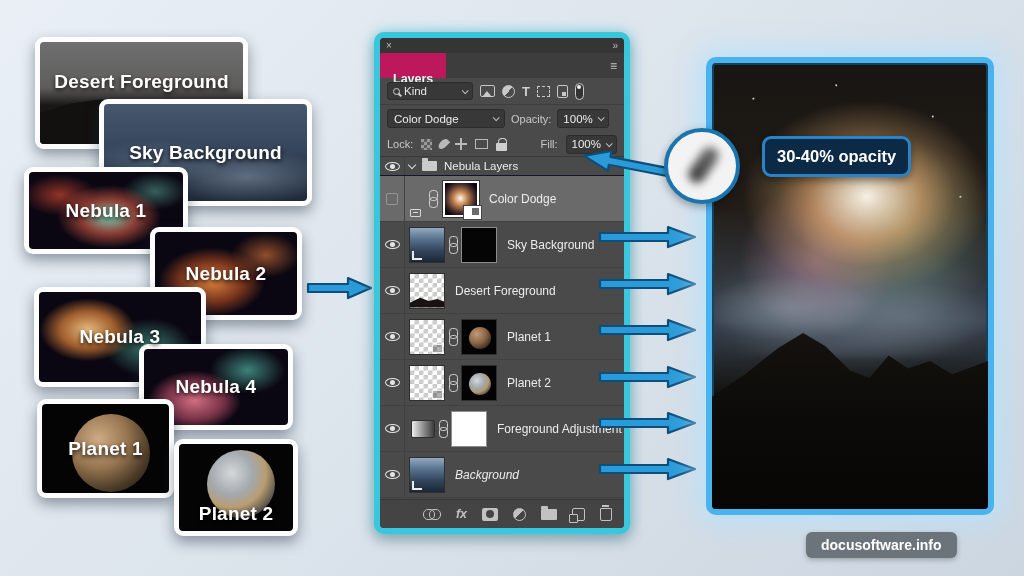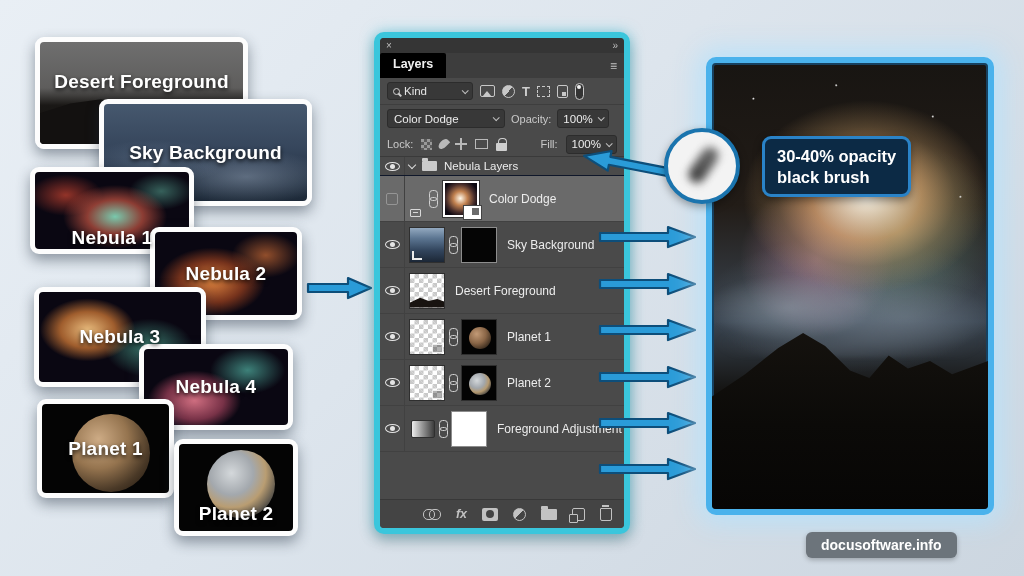--- a/index.html
+++ b/index.html
@@ -25,25 +25,25 @@
     background:linear-gradient(180deg,#6f6f6f 0%,#5e5d5c 45%,#1a1816 62%,#0e0d0b 100%); }
   .card-desert::after { content:""; position:absolute; left:0; right:0; bottom:0; height:55%;
     background:#131110; clip-path:polygon(0 45%,15% 28%,30% 20%,45% 32%,60% 26%,75% 38%,100% 28%,100% 100%,0 100%); }
   .card-desert .card-label { margin-top:-22px; }
   .card-sky { left:99px; top:99px; width:213px; height:107px;
     background:
       radial-gradient(ellipse 60% 40% at 70% 75%, rgba(160,175,195,.45), transparent 70%),
       radial-gradient(ellipse 55% 35% at 25% 60%, rgba(120,140,165,.4), transparent 65%),
       linear-gradient(180deg,#46586e 0%,#36465c 45%,#273547 75%,#1d2938 100%); }
   .card-neb { background-color:#0a0712; }
-  .card-neb1 { left:30px; top:167px; width:164px; height:87px;
+  .card-neb1 { left:24px; top:167px; width:164px; height:87px;
     background-image:
       radial-gradient(ellipse 45% 55% at 52% 58%, rgba(140,235,200,.85), rgba(210,90,70,.65) 40%, transparent 75%),
       radial-gradient(ellipse 40% 45% at 20% 30%, rgba(205,70,50,.7), transparent 60%),
-      radial-gradient(ellipse 35% 40% at 82% 25%, rgba(90,170,150,.55), transparent 60%); align-items: flex-end; }
+      radial-gradient(ellipse 35% 40% at 82% 25%, rgba(90,170,150,.55), transparent 60%); }
   .card-neb2 { left:150px; top:227px; width:152px; height:93px;
     background-image:
       radial-gradient(ellipse 50% 55% at 40% 60%, rgba(255,150,70,.85), rgba(190,80,35,.6) 45%, transparent 75%),
       radial-gradient(ellipse 40% 45% at 78% 28%, rgba(235,125,60,.6), transparent 60%); }
   .card-neb3 { left:34px; top:287px; width:172px; height:100px;
     background-image:
       radial-gradient(ellipse 42% 50% at 30% 42%, rgba(255,205,135,.9), rgba(240,140,60,.65) 40%, transparent 70%),
       radial-gradient(ellipse 42% 50% at 68% 62%, rgba(95,205,175,.6), transparent 65%); }
   .card-neb4 { left:139px; top:344px; width:154px; height:86px;
     background-image:
@@ -64,22 +64,22 @@
   
   .panel {
     left:374px; top:32px; width:256px; height:502px;
     border:6px solid #3ac6dc; border-radius:10px; background:#4a4a4a;
     box-shadow:0 0 14px rgba(60,200,225,.55), 0 6px 14px rgba(0,0,0,.28);
     overflow:hidden;
   }
   .titlebar { height:15px; background:#353535; display:flex; align-items:center;
     justify-content:space-between; padding:0 6px; color:#bdbdbd; font-size:10px; }
   .tabrow { height:25px; background:#3d3d3d; display:flex; align-items:stretch; }
-  .tab { background:#000000; color:#f0f0f0; font-size:12.5px; font-weight:bold;
-    padding:4px 13px 0 13px; border-radius:2px 2px 0 0; }
+  .tab { background:#be185d; color:#f0f0f0; font-size:12.5px; font-weight:bold;
+    padding:19px 13px 0 13px; border-radius:2px 2px 0 0; }
   .tab-fill { flex:1; display:flex; align-items:center; justify-content:flex-end; padding-right:7px;
     color:#c4c4c4; font-size:12px; }
 
   .filterrow { height:27px; display:flex; align-items:center; gap:7px; padding:0 7px;
     border-bottom:1px solid #3e3e3e; }
   .searchbox { width:86px; height:18px; background:#383838; border:1px solid #2c2c2c; border-radius:3px;
     display:flex; align-items:center; gap:4px; padding:0 5px; color:#e4e4e4; font-size:11.5px; }
   .mag { width:7px; height:7px; border:1.5px solid #cfcfcf; border-radius:50%; position:relative; flex:none; }
   .mag::after { content:""; position:absolute; width:4px; height:1.5px; background:#cfcfcf;
     bottom:-2px; right:-3px; transform:rotate(45deg); }
@@ -422,20 +422,28 @@
         </div>
       <span class="gap6"></span>
       <span class="t-adj"></span>
       <span class="gap4"></span>
       <span class="chain"></span>
       <span class="gap4"></span>
       <span class="thumb t-mask-white"></span>
       <span class="lname">Foreground Adjustment</span>
     </div>
 
+    <div class="lrow">
+      <div class="eyecell">
+          <span class="eye"></span>
+        </div>
+      <span class="gap4"></span>
+      <span class="thumb t-sky"></span>
+      <span class="lname italic">Background</span>
+    </div>
   </div>
 
   <div class="btoolbar">
     <span class="tbtn">
         <span class="tb-link"></span>
       </span>
     <span class="tbtn tb-fx">fx</span>
     <span class="tbtn">
         <span class="tb-mask"></span>
       </span>
@@ -480,16 +488,15 @@
 <div class="abs final">
   <div class="final-clouds"></div>
   <div class="final-dunes"></div>
 </div>
 
 <div class="abs brush-circle">
   <span class="brush-stroke"></span>
 </div>
 <div class="abs callout">
   <span>30-40% opacity</span>
-  <span>black brush</span>
 </div>
 
 <div class="abs watermark">docusoftware.info</div>
 
 </body></html>

